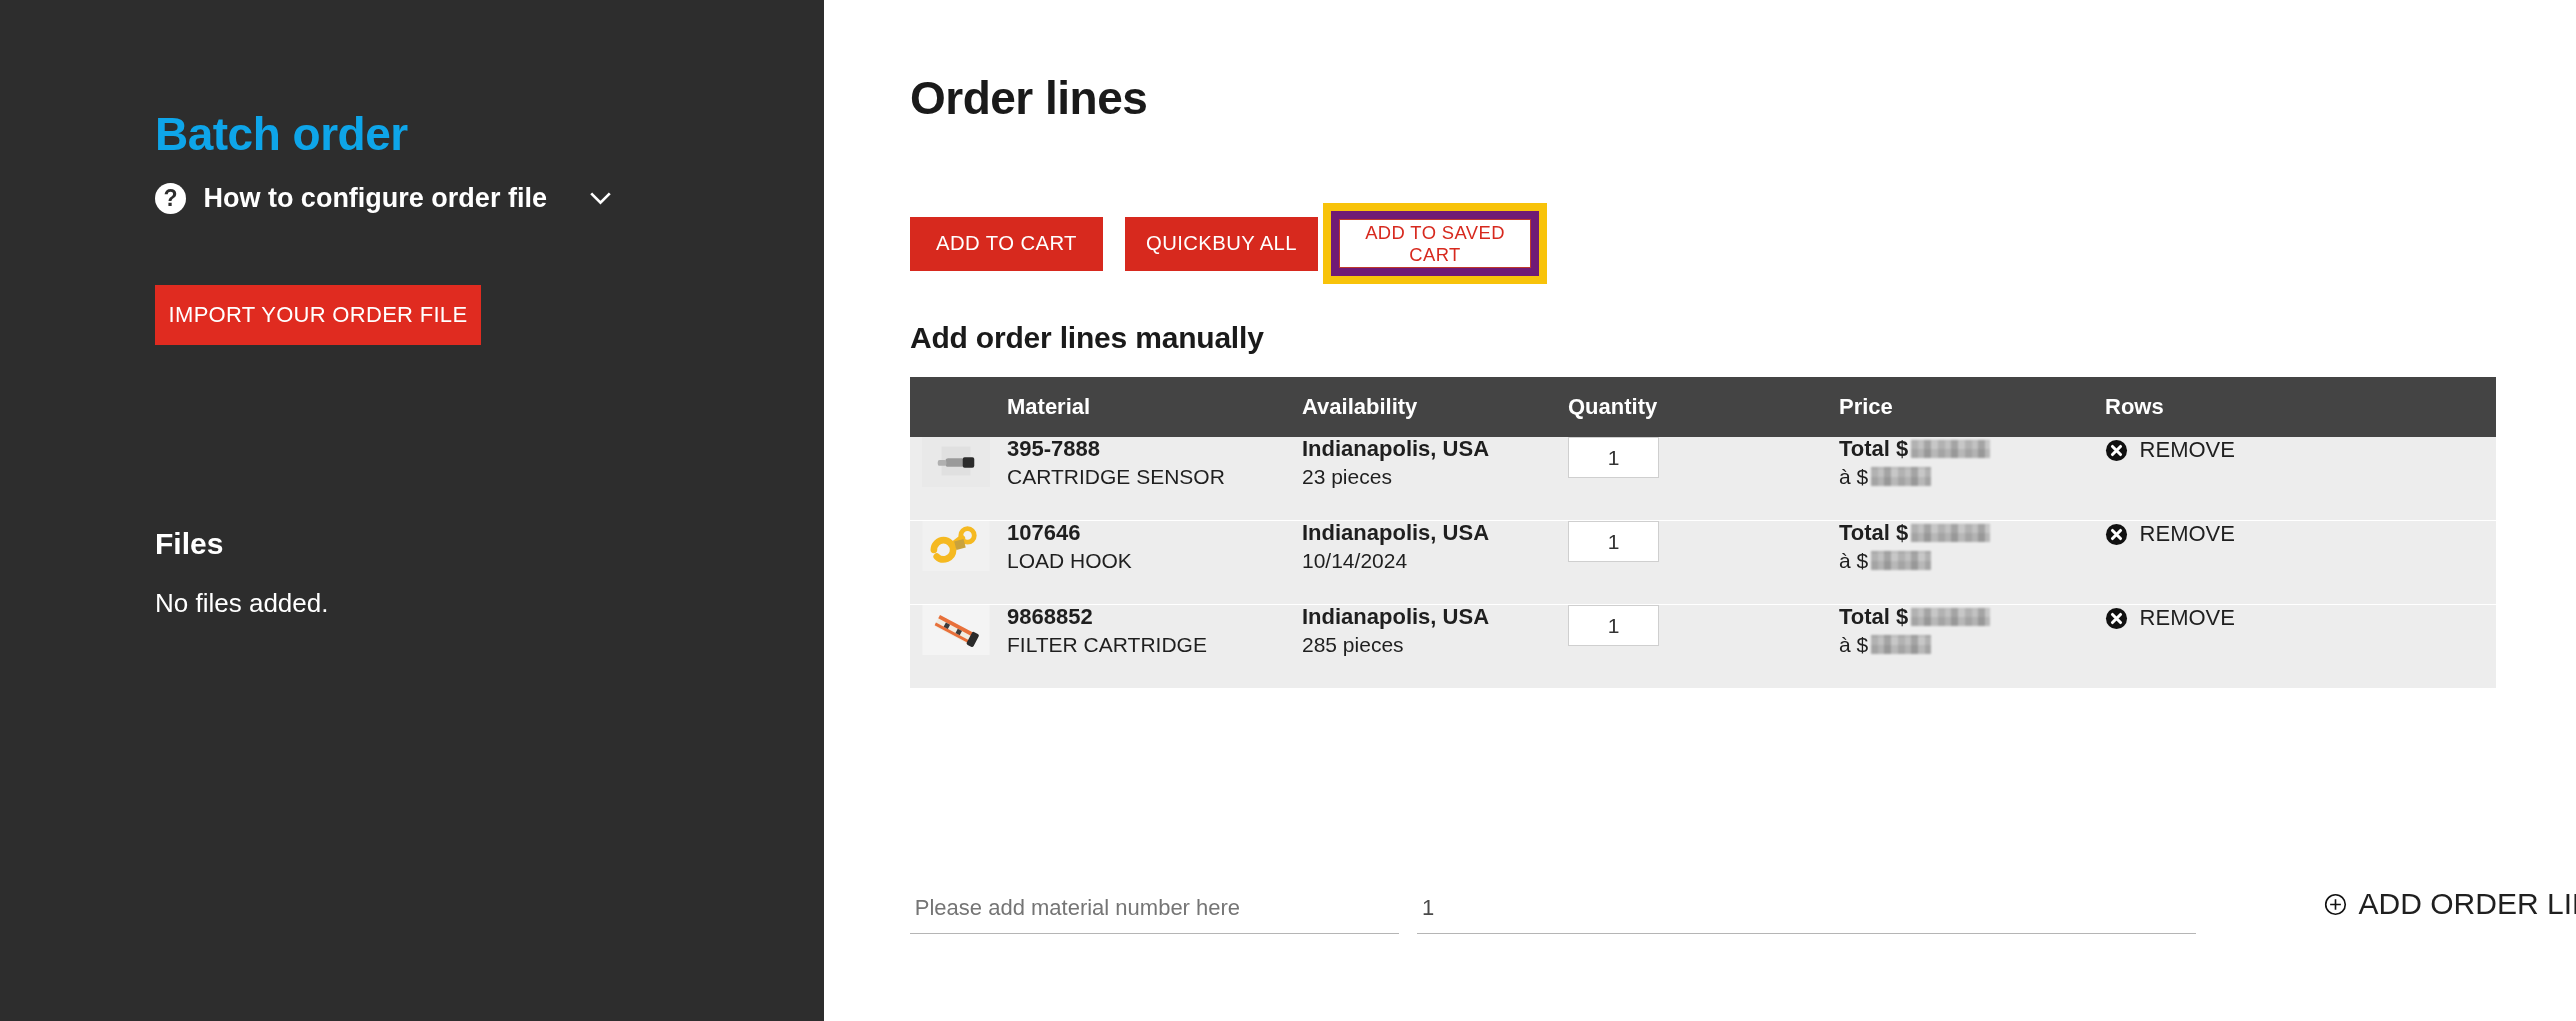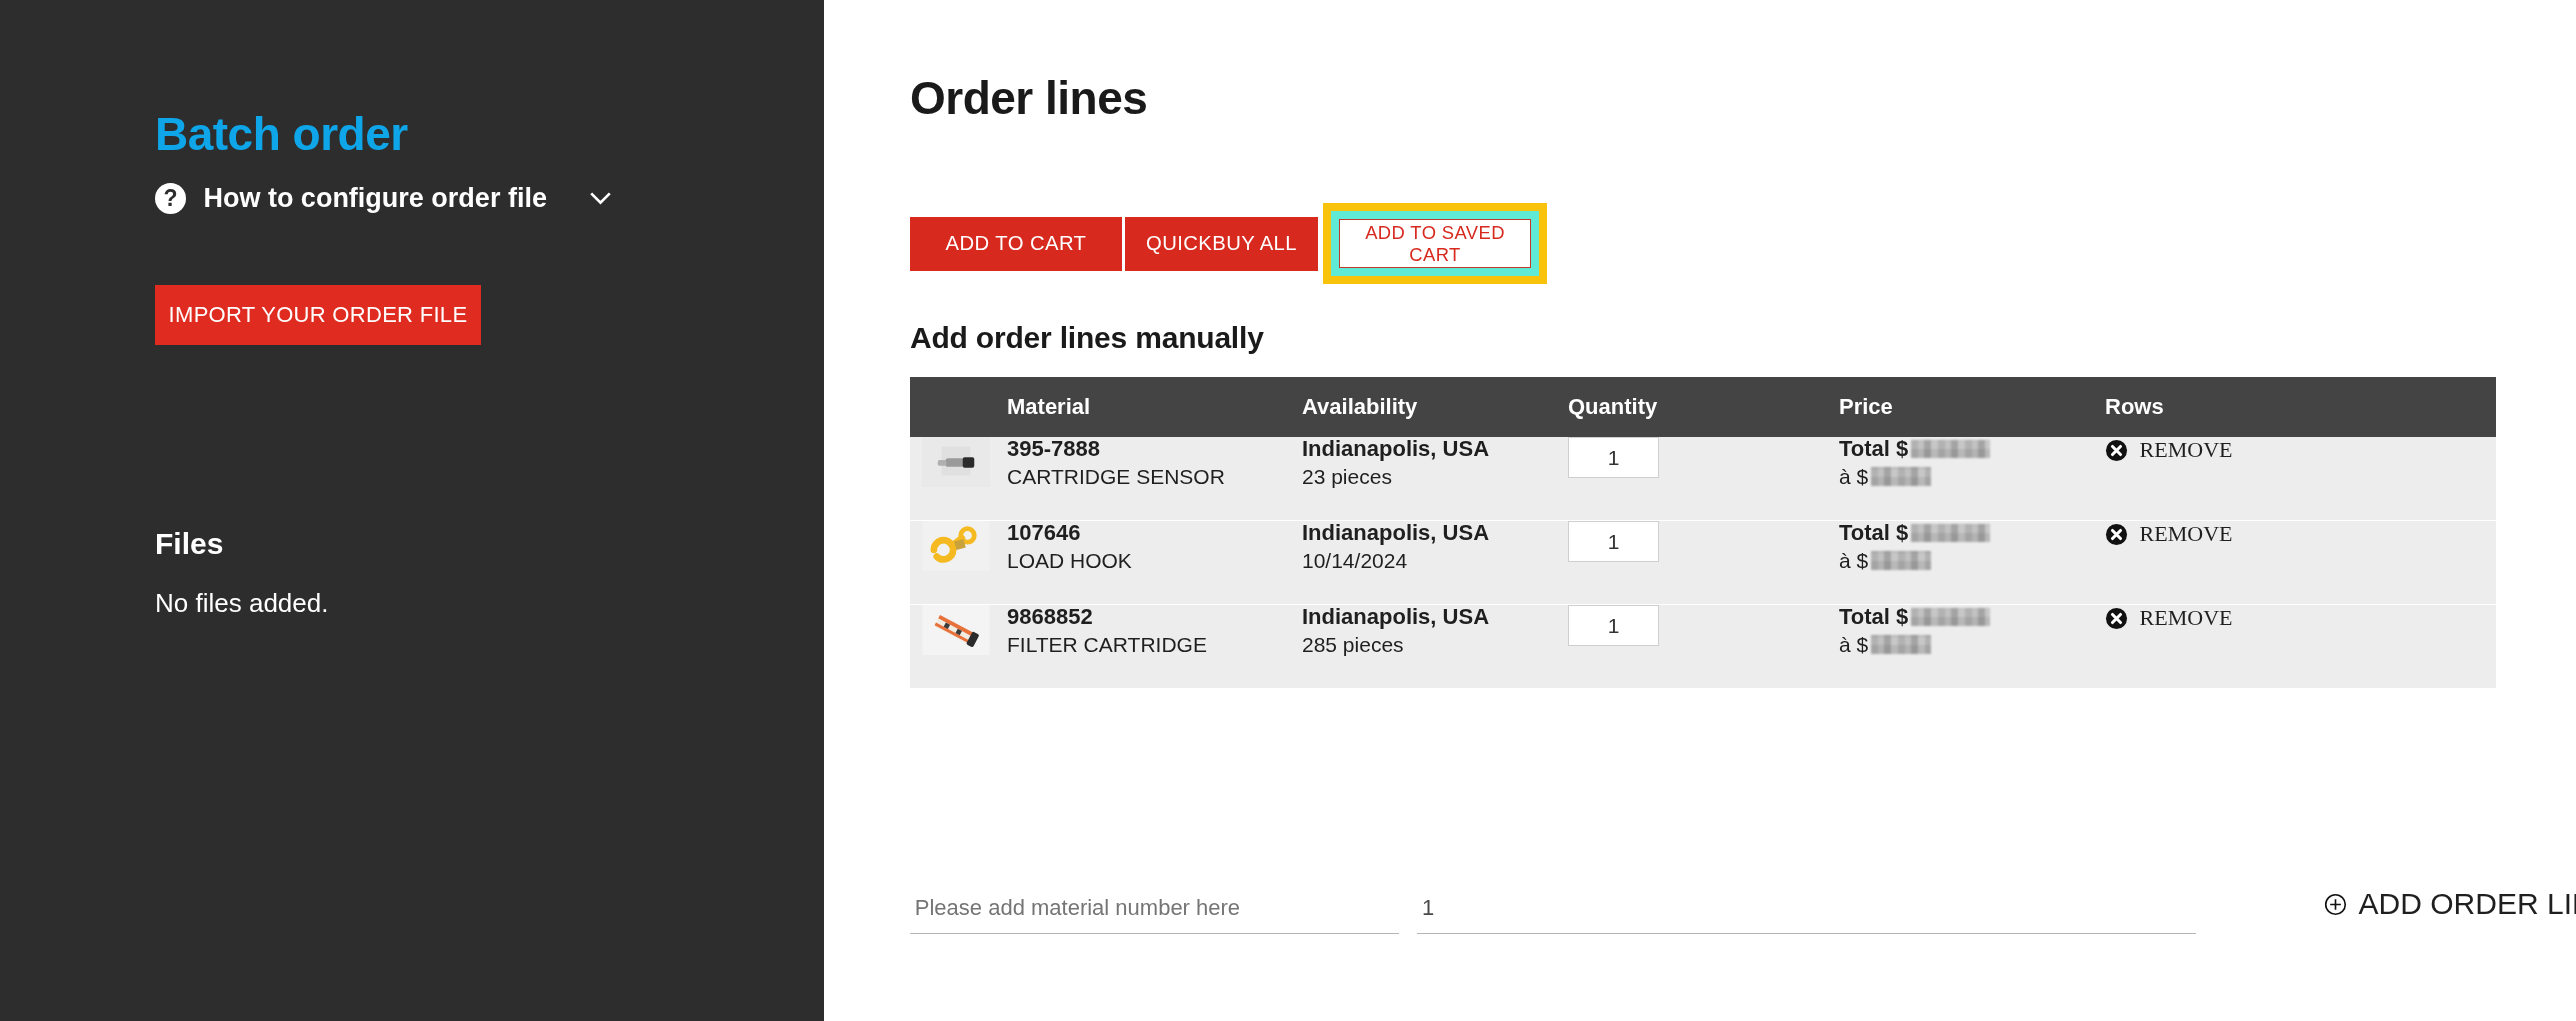--- a/index.html
+++ b/index.html
@@ -138,31 +138,31 @@
     background: #d7291e;
     color: #ffffff;
     border: none;
     font-family: "Liberation Sans", sans-serif;
     font-size: 20.3px;
     font-weight: normal;
     letter-spacing: 0.4px;
     cursor: pointer;
     padding: 0;
   }
-  #btn-add-cart   { left: 0px;   width: 212px; }
+  #btn-add-cart   { left: 0px;   width: 193px; }
   #btn-quickbuy   { left: 215px; width: 193px; }
 
   #saved-cart-wrap {
     position: absolute;
     left: 413px;
     top: 0px;
     width: 224px;
     height: 81px;
     border: 8.7px solid #f8c30a;
-    background: #5eead4;
+    background: #701a75;
     box-sizing: border-box;
     padding: 7.7px;
   }
   #btn-saved-cart {
     width: 100%;
     height: 100%;
     background: #ffffff;
     color: #d7291e;
     border: 1px solid #c0392b;
     font-family: "Liberation Sans", sans-serif;
@@ -258,21 +258,21 @@
   .blur-a { width: 79px; }
   .blur-b { width: 60px; }
 
   .remove-btn {
     display: inline-flex;
     align-items: center;
     gap: 11.6px;
     background: none;
     border: none;
     cursor: pointer;
-    font-family: Liberation Serif, serif;
+    font-family: Liberation Sans, sans-serif;
     font-size: 22px;
     color: #1f1f1f;
     padding: 0;
   }
   .x-circle { width: 23px; height: 23px; flex: none; display: block; }
 
   
   #addline {
     position: absolute;
     left: 86px;

